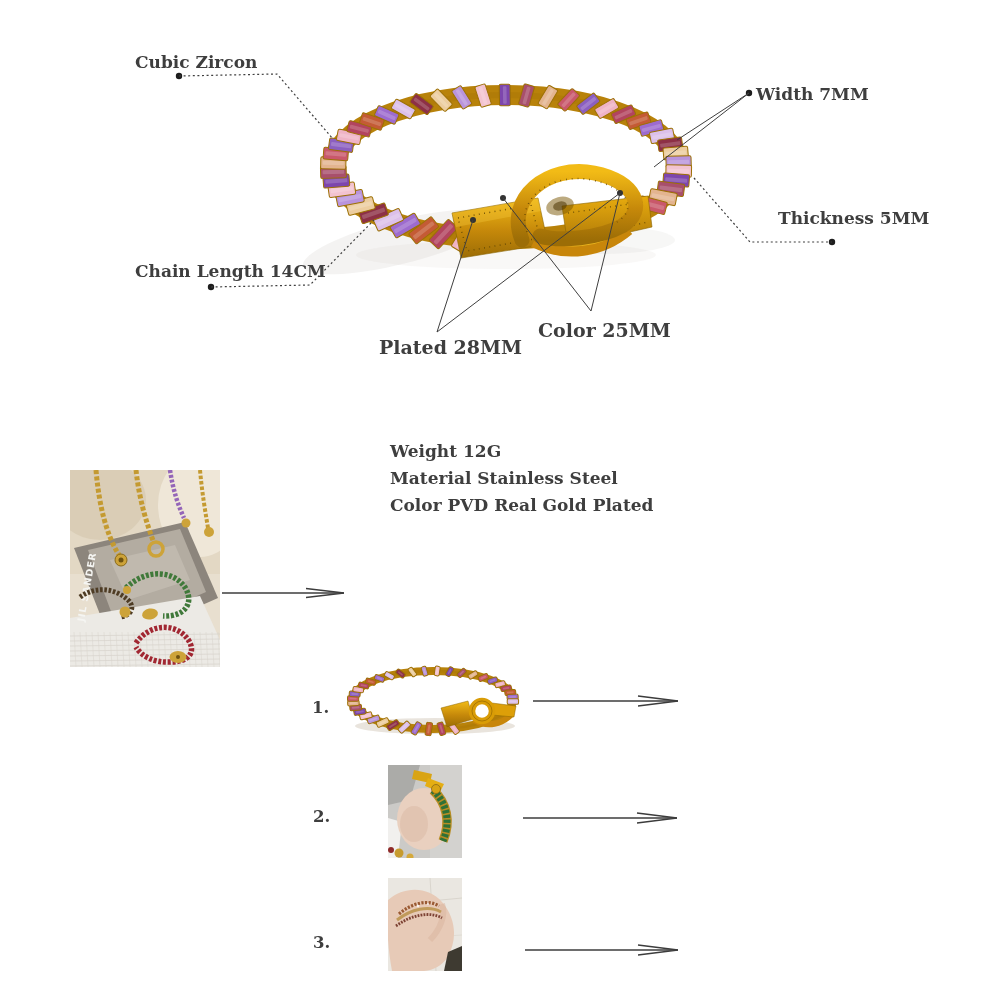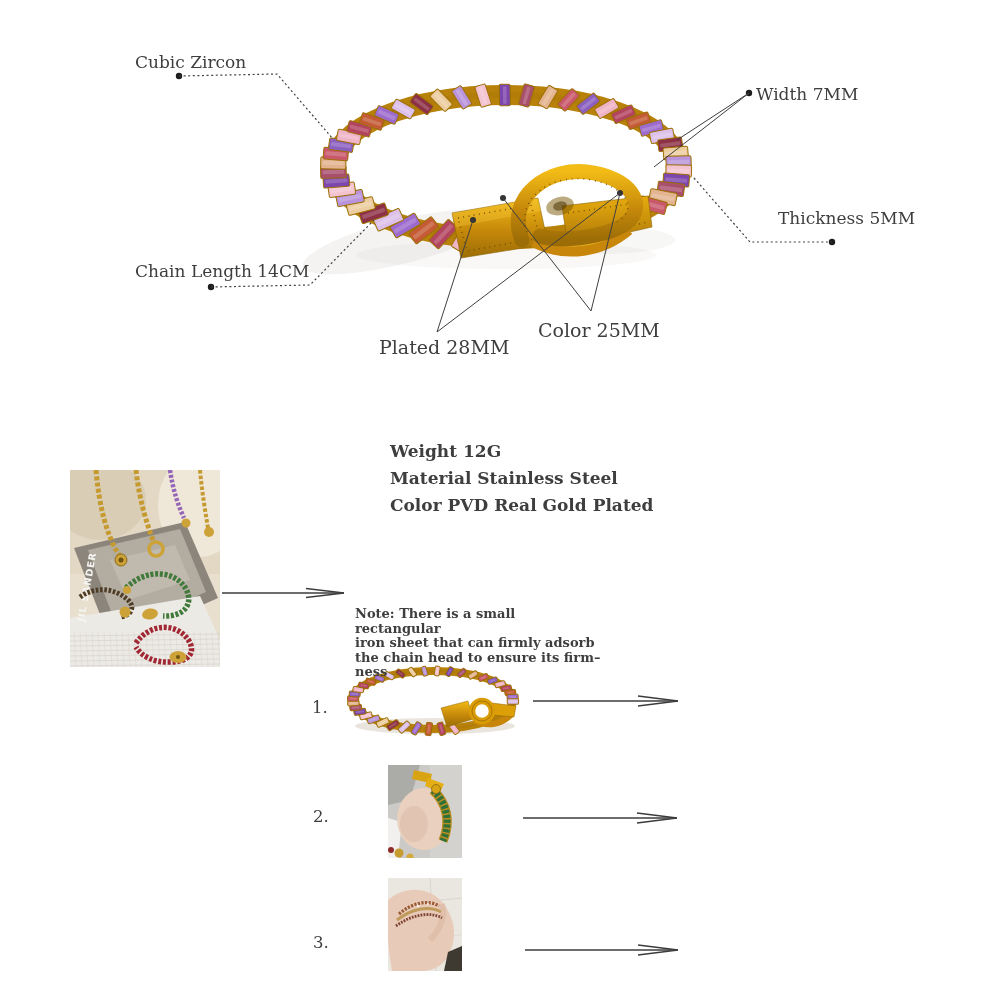--- a/index.html
+++ b/index.html
@@ -1,19 +1,19 @@
 <!DOCTYPE html>
 <html><head>
 <meta charset="utf-8">
 <style>
   html,body{margin:0;padding:0;background:#fff;}
   .scene{position:relative;width:1000px;height:1000px;background:#ffffff;
          font-family:"DejaVu Serif",serif;color:#3e3e3e;overflow:hidden;}
   #art{position:absolute;left:0;top:0;}
-  .lbl{position:absolute;font-weight:400;white-space:nowrap;}
+  .lbl{position:absolute;font-weight:700;white-space:nowrap;}
   .para{position:absolute;font-weight:700;margin-top:43px;}
   .f17{font-size:17px;}
   .f19{font-size:19px;}
   .f165{font-size:16.5px;}
   .f16{font-size:16px;}
   .note{font-size:13px;line-height:14.6px;}
   .specs{font-size:17px;line-height:27px;}
   .ways-para{font-size:15.5px;line-height:16.3px;}
 </style>
 </head>
@@ -523,21 +523,20 @@
 
 <div class="lbl f17" style="left:135px;top:52px;">Cubic Zircon</div>
 <div class="lbl f17" style="left:756px;top:84px;">Width 7MM</div>
 <div class="lbl f17" style="left:778px;top:208px;">Thickness 5MM</div>
 <div class="lbl f17" style="left:135px;top:261px;">Chain Length 14CM</div>
 <div class="lbl f19" style="left:379px;top:336px;">Plated 28MM</div>
 <div class="lbl f19" style="left:538px;top:319px;">Color 25MM</div>
 
 <div class="para specs" style="left:390px;top:395px;">Weight 12G<br>Material Stainless Steel<br>Color PVD Real Gold Plated</div>
 
-<div class="para note" style="left:355px;top:564px;width:250px;">Note: There is a small rectangular<br>iron sheet that can firmly adsorb<br>the chain head to ensure its firm–<br>ness</div>
 
 <div class="lbl f165" style="left:312px;top:698px;">1.</div>
 
 <div class="lbl f165" style="left:313px;top:807px;">2.</div>
 
 <div class="lbl f165" style="left:313px;top:933px;">3.</div>
 
 </div>
 
 </body></html>

